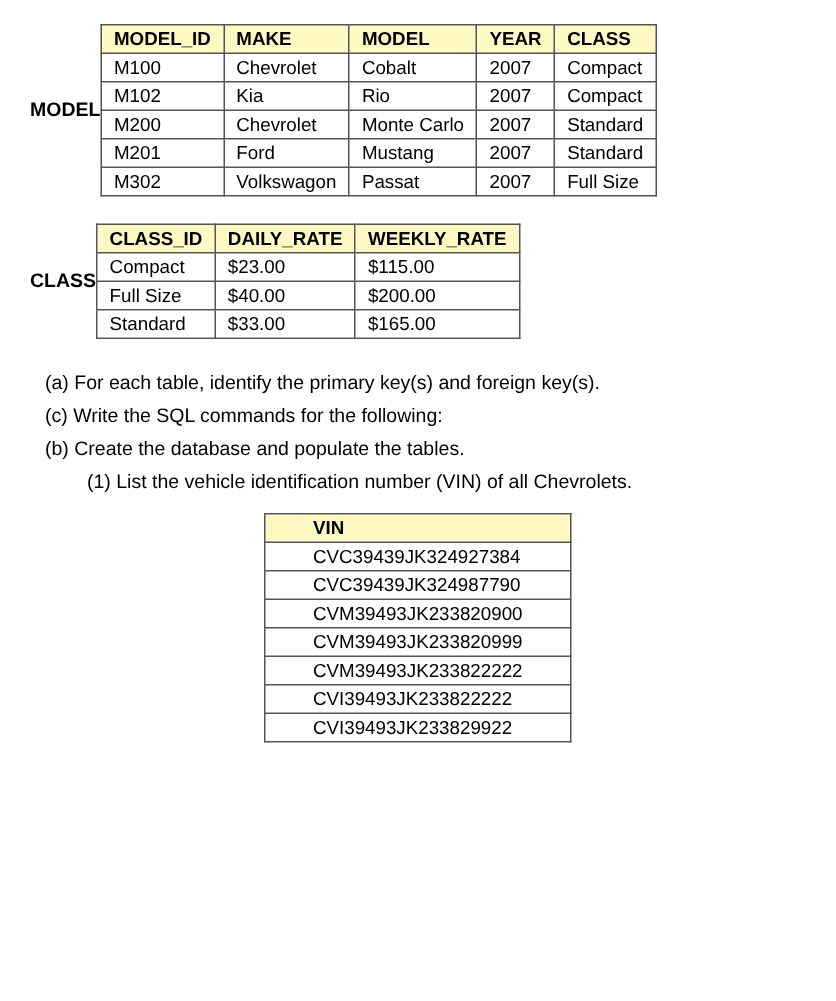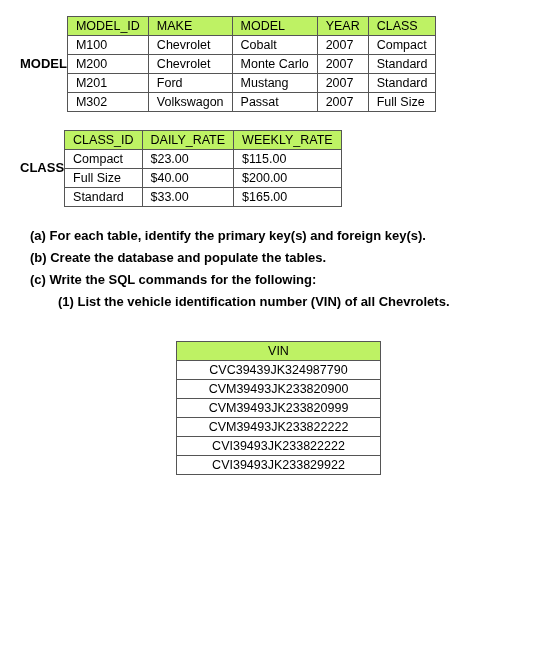--- a/index.html
+++ b/index.html
@@ -33,49 +33,48 @@
     }
 
     table th, table td {
       border: 1px solid #555;
       padding: 2px 8px;
       text-align: left;
       white-space: nowrap;
     }
 
     table th {
-      font-weight: normal;
-      background: #bef264;
+      font-weight: bold;
+      background: #fef9c3;
     }
 
     .instructions {
-      margin: 10px 0 28px 10px;
+      margin: 10px 0 10px 10px;
       line-height: 1.7;
       font-size: 13px;
       width: 100%;
-      font-weight: bold;
     }
 
     .instructions p {
       margin-left: 0;
     }
 
     .instructions .indent {
       margin-left: 28px;
     }
 
     .vin-section {
       display: flex;
       flex-direction: column;
       align-items: center;
       margin-top: 4px;
     }
 
     .vin-table th, .vin-table td {
-      text-align: center;
+      text-align: left;
       padding: 2px 32px;
     }
   </style>
 </head>
 <body>
 
 <div class="section">
   <div class="table-title">MODEL</div>
   <table>
     <thead>
@@ -85,20 +84,27 @@
           <th>MODEL</th>
           <th>YEAR</th>
           <th>CLASS</th>
         </tr>
     </thead>
     <tbody id="model-body">
         <tr>
           <td>M100</td>
           <td>Chevrolet</td>
           <td>Cobalt</td>
+          <td>2007</td>
+          <td>Compact</td>
+        </tr>
+        <tr>
+          <td>M102</td>
+          <td>Kia</td>
+          <td>Rio</td>
           <td>2007</td>
           <td>Compact</td>
         </tr>
         <tr>
           <td>M200</td>
           <td>Chevrolet</td>
           <td>Monte Carlo</td>
           <td>2007</td>
           <td>Standard</td>
         </tr>
@@ -145,33 +151,36 @@
           <td>Standard</td>
           <td>$33.00</td>
           <td>$165.00</td>
         </tr>
       </tbody>
   </table>
 </div>
 
 <div class="instructions">
   <p>(a) For each table, identify the primary key(s) and foreign key(s).</p>
+  <p>(c) Write the SQL commands for the following:</p>
   <p>(b) Create the database and populate the tables.</p>
-  <p>(c) Write the SQL commands for the following:</p>
   <p class="indent">(1) List the vehicle identification number (VIN) of all Chevrolets.</p>
 </div>
 
 <div class="vin-section">
   <table class="vin-table">
     <thead>
       <tr>
         <th>VIN</th>
       </tr>
     </thead>
     <tbody id="vin-body">
+        <tr>
+          <td>CVC39439JK324927384</td>
+        </tr>
         <tr>
           <td>CVC39439JK324987790</td>
         </tr>
         <tr>
           <td>CVM39493JK233820900</td>
         </tr>
         <tr>
           <td>CVM39493JK233820999</td>
         </tr>
         <tr>

